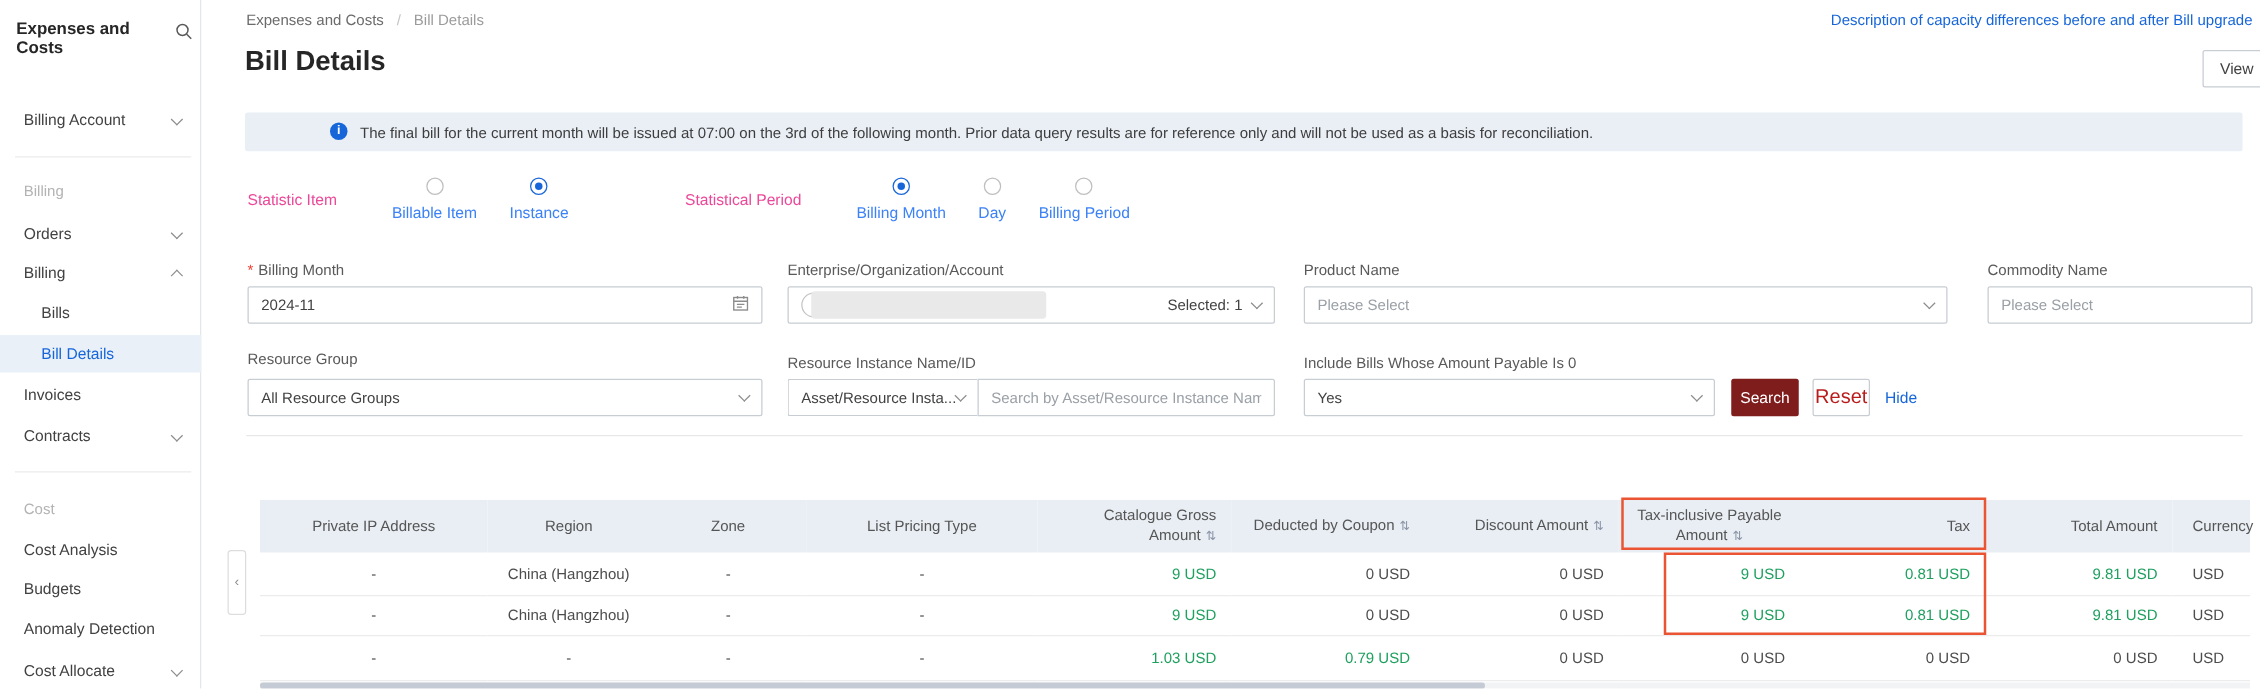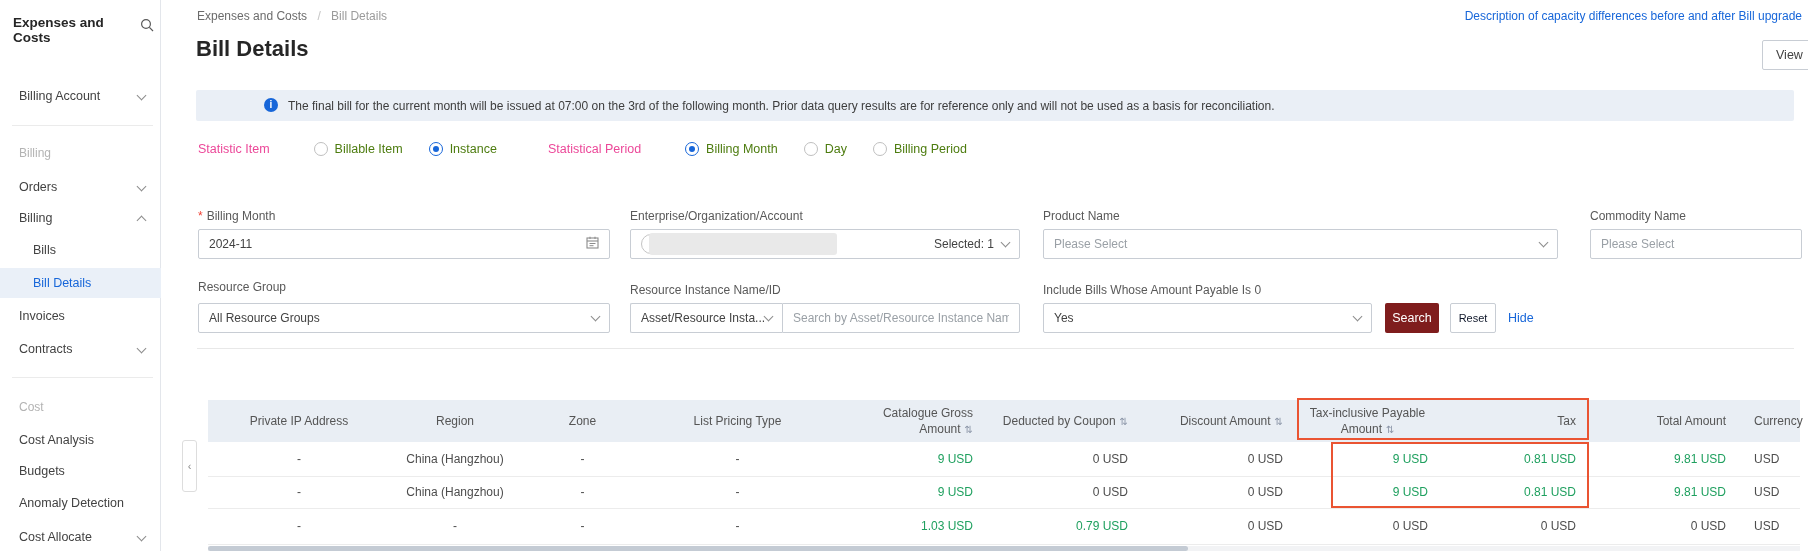--- a/index.html
+++ b/index.html
@@ -41,40 +41,40 @@
   
   .banner { position:absolute; left:196px; top:90px; width:1598px; height:31px; background:#eaeff6; border-radius:2px; }
   .info-ic { position:absolute; left:68px; top:8px; width:14px; height:14px; border-radius:50%;
              background:#1766d9; color:#fff; font-size:10px; font-weight:bold; text-align:center; line-height:14px; }
   .banner .txt { position:absolute; left:92px; top:9px; font-size:12px; color:#3d3d3d; white-space:nowrap; }
 
   
   .radio-row { position:absolute; left:198px; top:142px; height:22px; font-size:12.5px; }
   .rgrp { position:absolute; display:flex; align-items:center; gap:26px; white-space:nowrap; }
   .rgrp .glabel { color:#ec4899; margin-right:18px; }
-  .ropt { display:flex; align-items:center; gap:7px; cursor:pointer; color:#4d7c0f; }
+  .ropt { display:flex; align-items:center; gap:7px; cursor:pointer; color:#3b82f6;flex-direction:column; }
   .radio { width:14px; height:14px; border-radius:50%; border:1px solid #bfbfbf; background:#fff; position:relative; }
   .radio.on { border:1px solid #1766d9; }
   .radio.on::after { content:""; position:absolute; left:3px; top:3px; width:6px; height:6px; border-radius:50%; background:#1766d9; }
 
   
   .flabel { position:absolute; font-size:12px; color:#595959; white-space:nowrap; }
   .req { color:#f04134; margin-right:4px; }
   .field { position:absolute; height:30px; border:1px solid #c8cdd4; border-radius:2px; background:#fff;
            font-size:12px; color:#424242; display:flex; align-items:center; padding:0 10px; cursor:pointer; }
   .field .ph { color:#9aa0a6; }
   .field .chev2 { margin-left:auto; width:7px; height:7px; border-right:1.2px solid #8c8c8c; border-bottom:1.2px solid #8c8c8c; transform:rotate(45deg); margin-top:-3px; }
   .cal-ic { margin-left:auto; }
   .acct-avatar { width:20px; height:20px; border-radius:50%; border:1px solid #c4c4c4; background:#fff; flex:none; }
   .acct-blur { width:188px; height:22px; background:#e9e9e9; border-radius:3px; margin-left:-12px; flex:none; }
   .acct-sel { margin-left:auto; color:#424242; white-space:nowrap; }
   .btn-search { position:absolute; left:1385px; top:303px; width:54px; height:30px; background:#7f1d1d; color:#fff;
                 border:none; border-radius:2px; font-size:12.5px; cursor:pointer; font-family:inherit; }
-  .btn-reset { position:absolute; left:1450px; top:303px; width:46px; height:30px; background:#fff; color:#0f172a;
-               border:1px solid #c8cdd4; border-radius:2px; font-size:11px; cursor:pointer; font-family:inherit; }
+  .btn-reset { position:absolute; left:1450px; top:303px; width:46px; height:30px; background:#fff; color:#b91c1c;
+               border:1px solid #c8cdd4; border-radius:2px; font-size:16px; cursor:pointer; font-family:inherit; }
   .hide-link { position:absolute; left:1508px; top:311px; font-size:12.5px; color:#1766d9; cursor:pointer; }
   .filters-divider { position:absolute; left:197px; top:348px; width:1597px; border-top:1px solid #e8e8e8; }
 
   
   .tablewrap { position:absolute; left:208px; top:400px; width:1592px; }
   table { border-collapse:collapse; table-layout:fixed; width:1592px; }
   thead th { background:#e9eef4; height:42px; font-size:12px; font-weight:normal; color:#555; padding:0 12px; vertical-align:middle; line-height:16px; }
   tbody td { font-size:12px; color:#4d4d4d; padding:0 12px; border-bottom:1px solid #ececec; }
   tr.r1 td { height:34px; } tr.r2 td { height:32px; } tr.r3 td { height:36px; }
   .c-center { text-align:center; } .c-right { text-align:right; } .c-left { text-align:left; padding-left:16px !important; }

